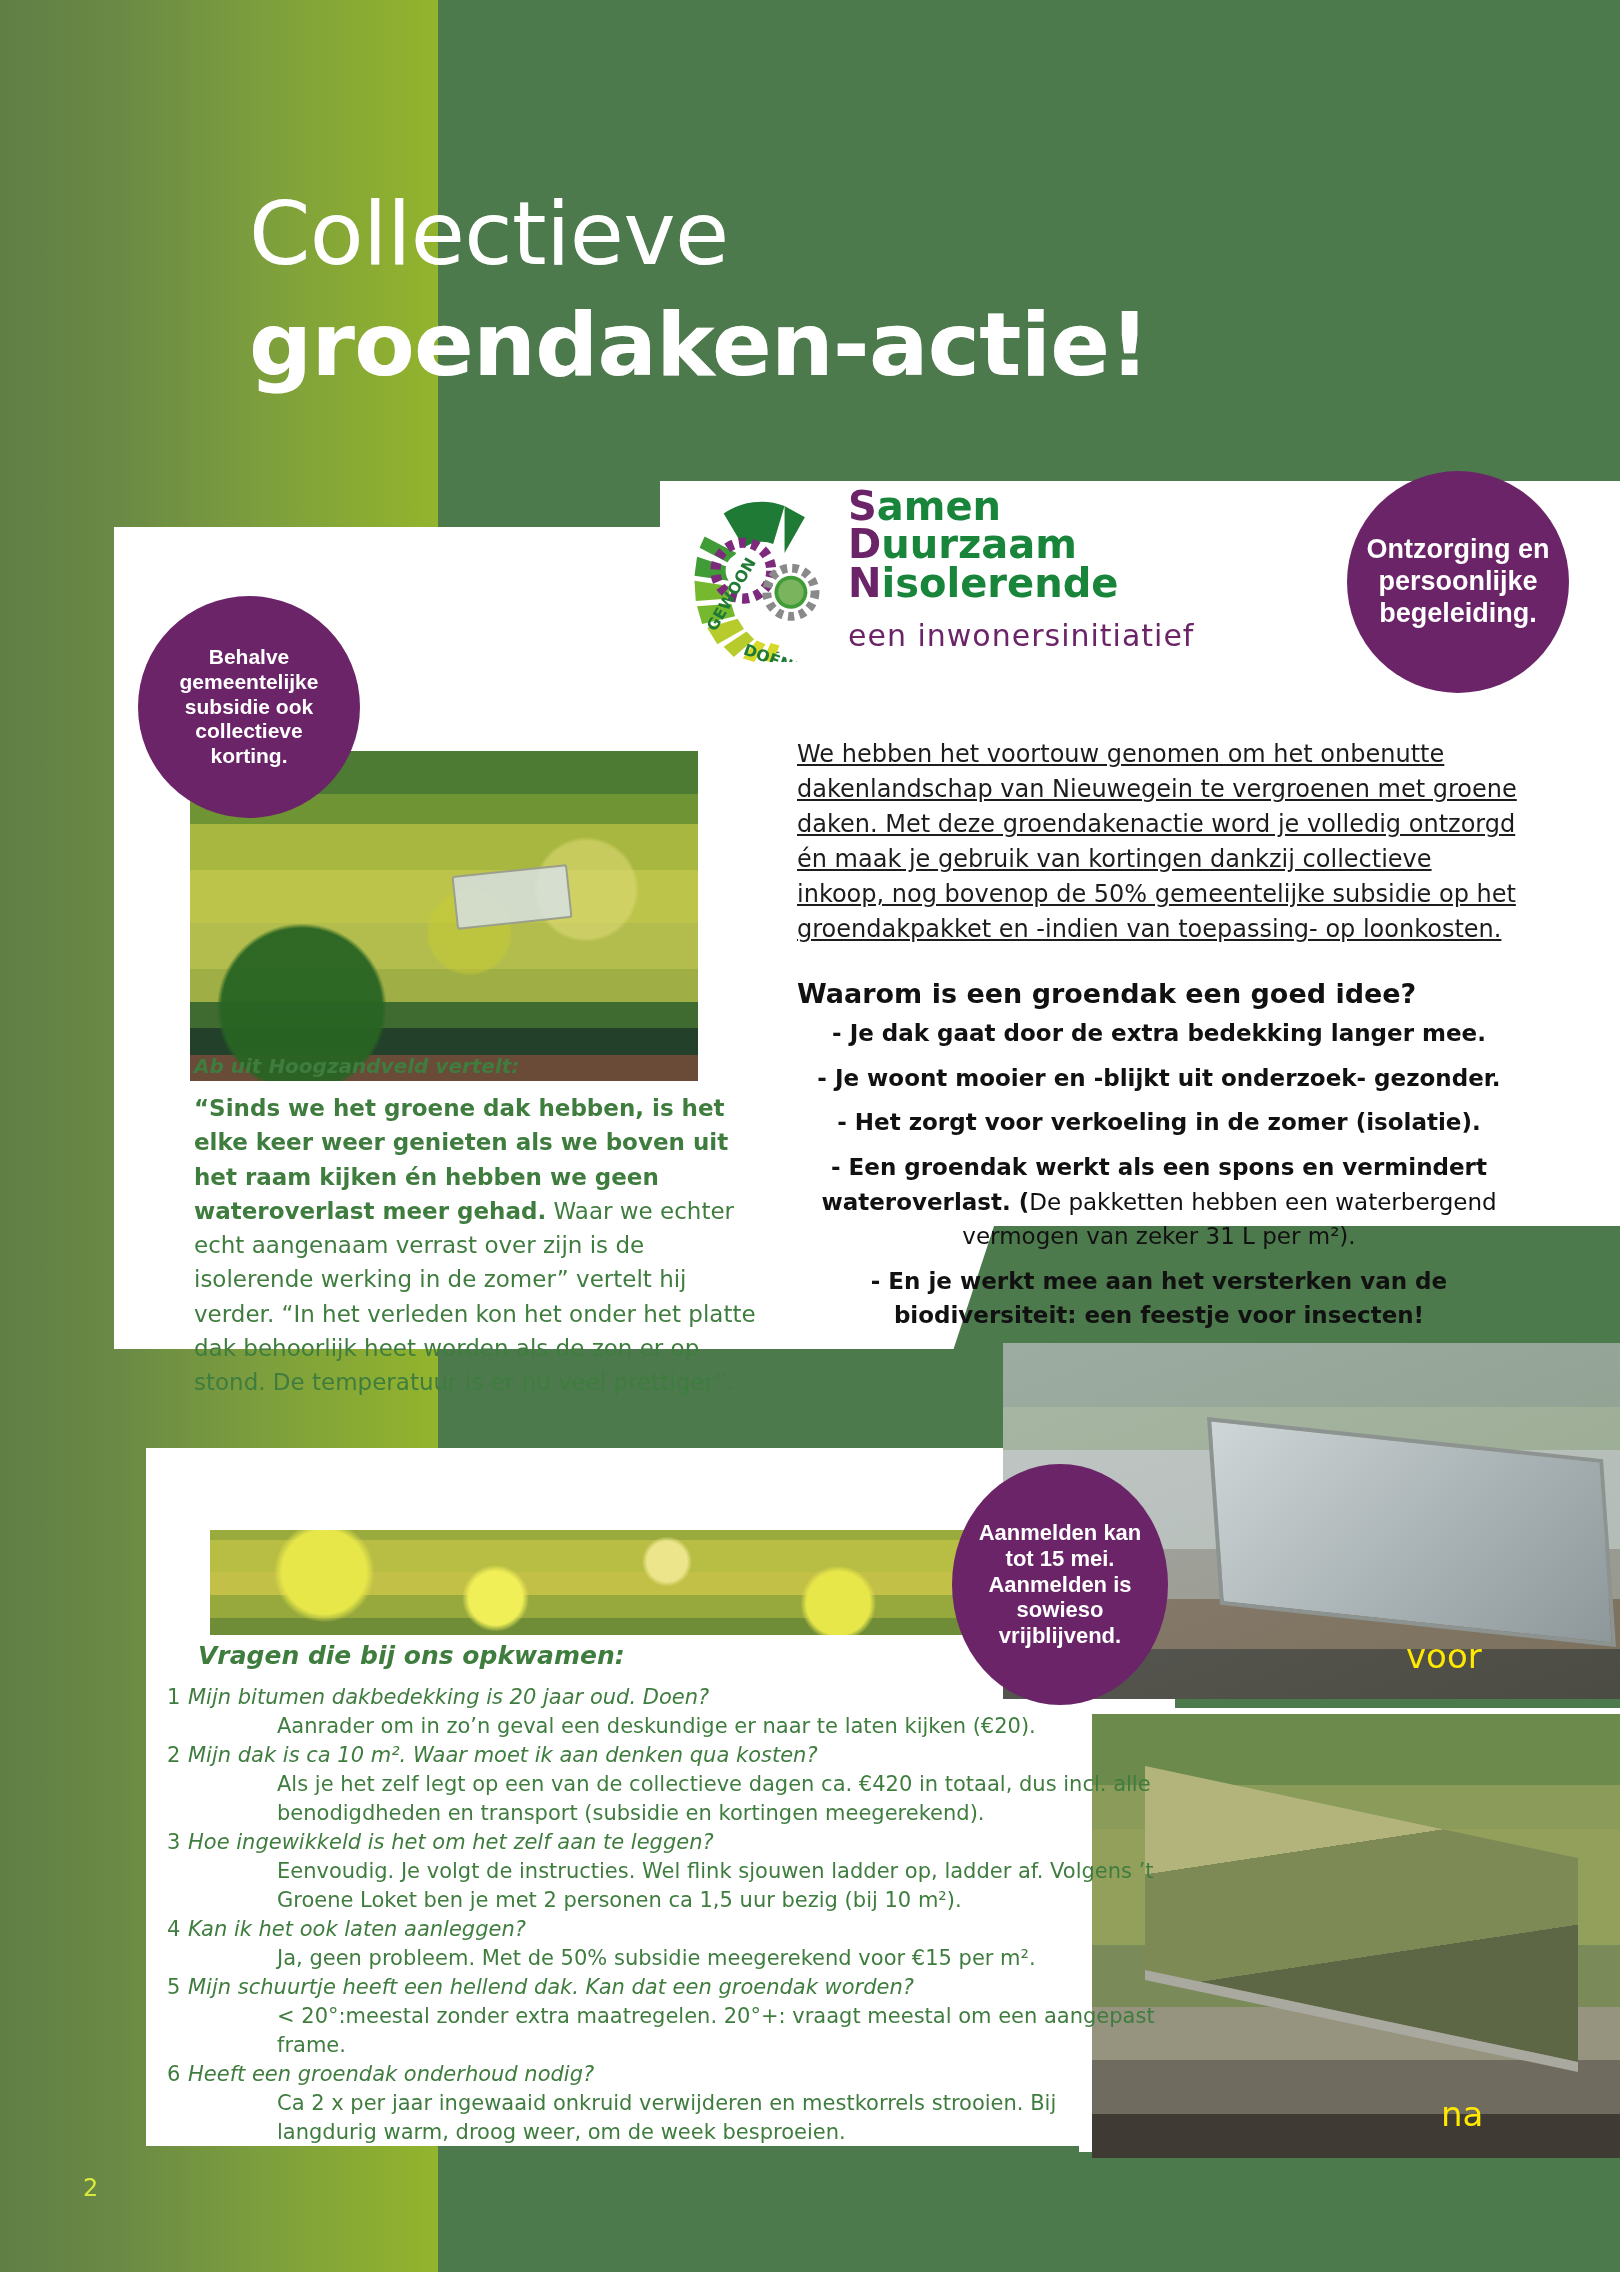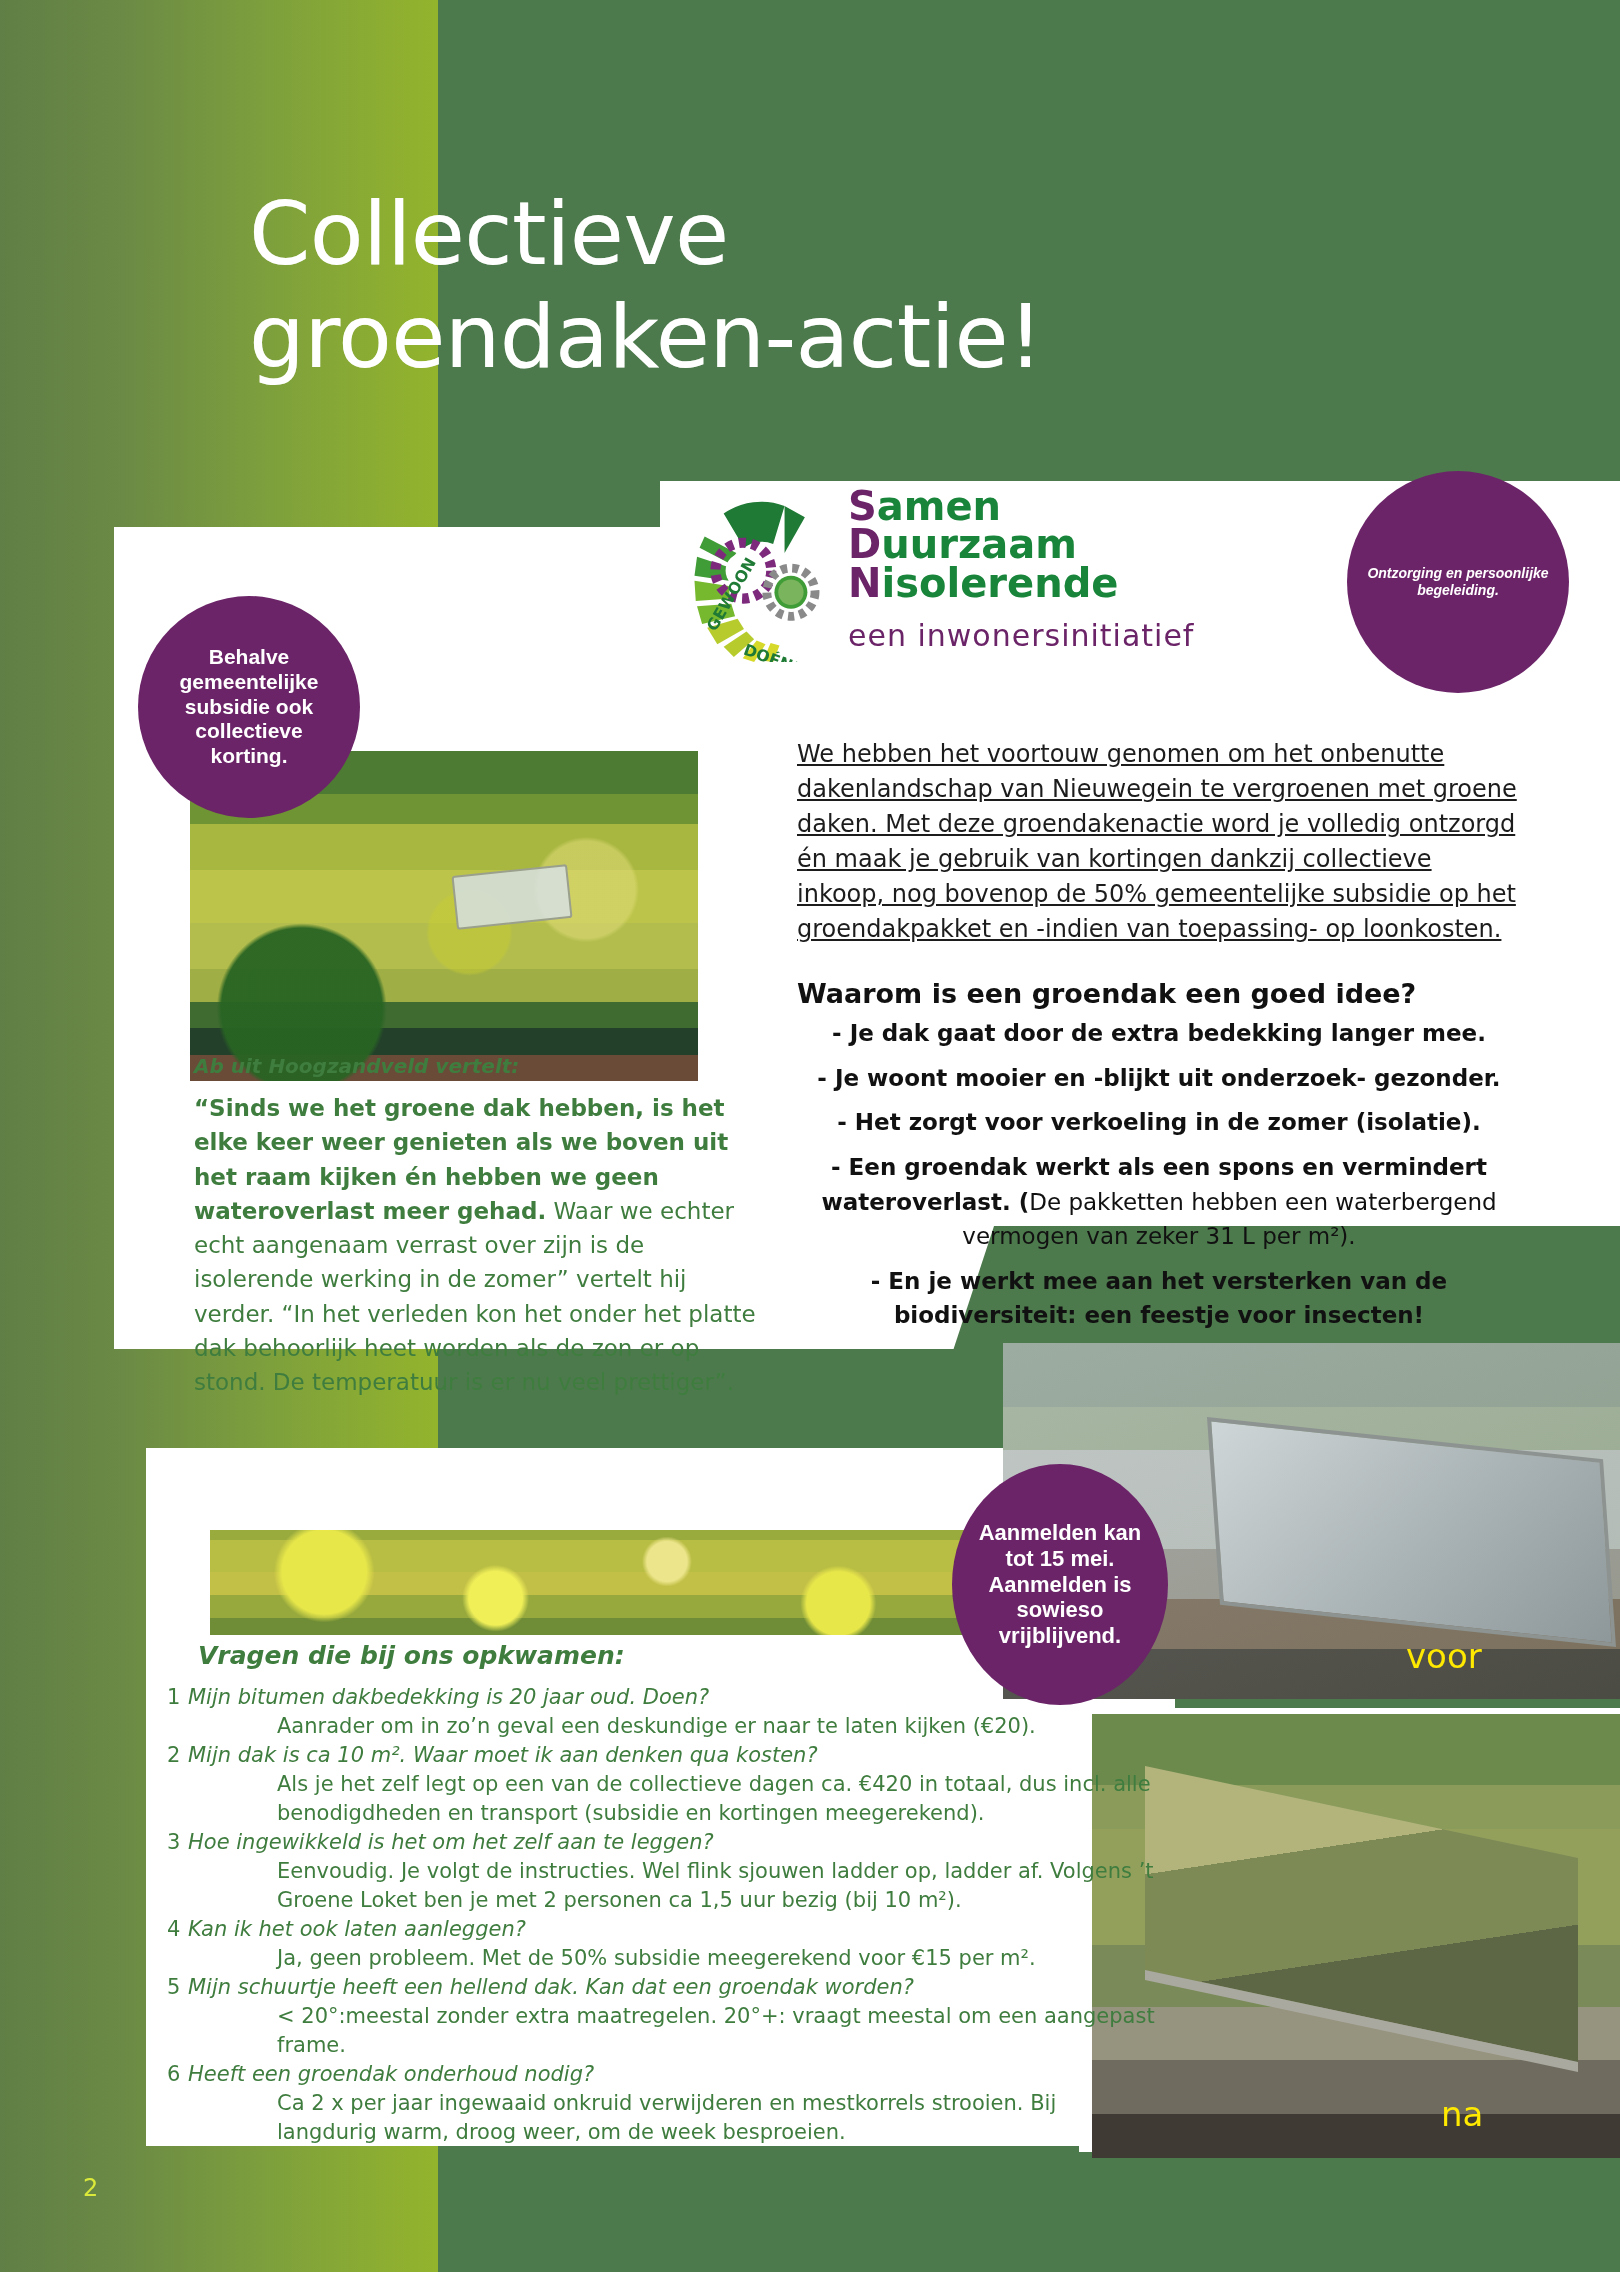--- a/index.html
+++ b/index.html
@@ -68,33 +68,33 @@
 
   
   .title {
     position: absolute; left: 249px; top: 190px; width: 1118px;
     color: #ffffff;
     font-size: 88px; line-height: 1.0; font-weight: 400;
     letter-spacing: -0.6px;
     font-family: "DejaVu Sans", sans-serif;
     text-shadow: 0 0 0.6px rgba(255,255,255,0.4);
   }
-  .title .l2 { display:block; margin-top: 15px; }
+  .title .l2 { display:block; margin-top: 23px; font-weight: bold; }
 
   
   .bubble {
     position: absolute; border-radius: 50%;
     background: #6b2468; color:#ffffff;
     display:flex; align-items:center; justify-content:center;
     text-align:center; font-weight:700; line-height:1.18;
     font-family: "Liberation Sans", sans-serif;
   }
   #bubble-ontzorging {
     left: 1347px; top: 471px; width: 222px; height: 222px;
-    font-size: 14px; padding: 0 16.5px; font-style: italic;
+    font-size: 27px; padding: 0 16.5px;
   }
   #bubble-behalve {
     left: 138px; top: 596px; width: 222px; height: 222px;
     font-size: 21px; padding: 0 25.4px;
   }
   #bubble-aanmelden {
     left: 952px; top: 1464px; width: 216px; height: 241px;
     font-size: 22px; padding: 0 19px; border-radius: 50%;
   }
 

